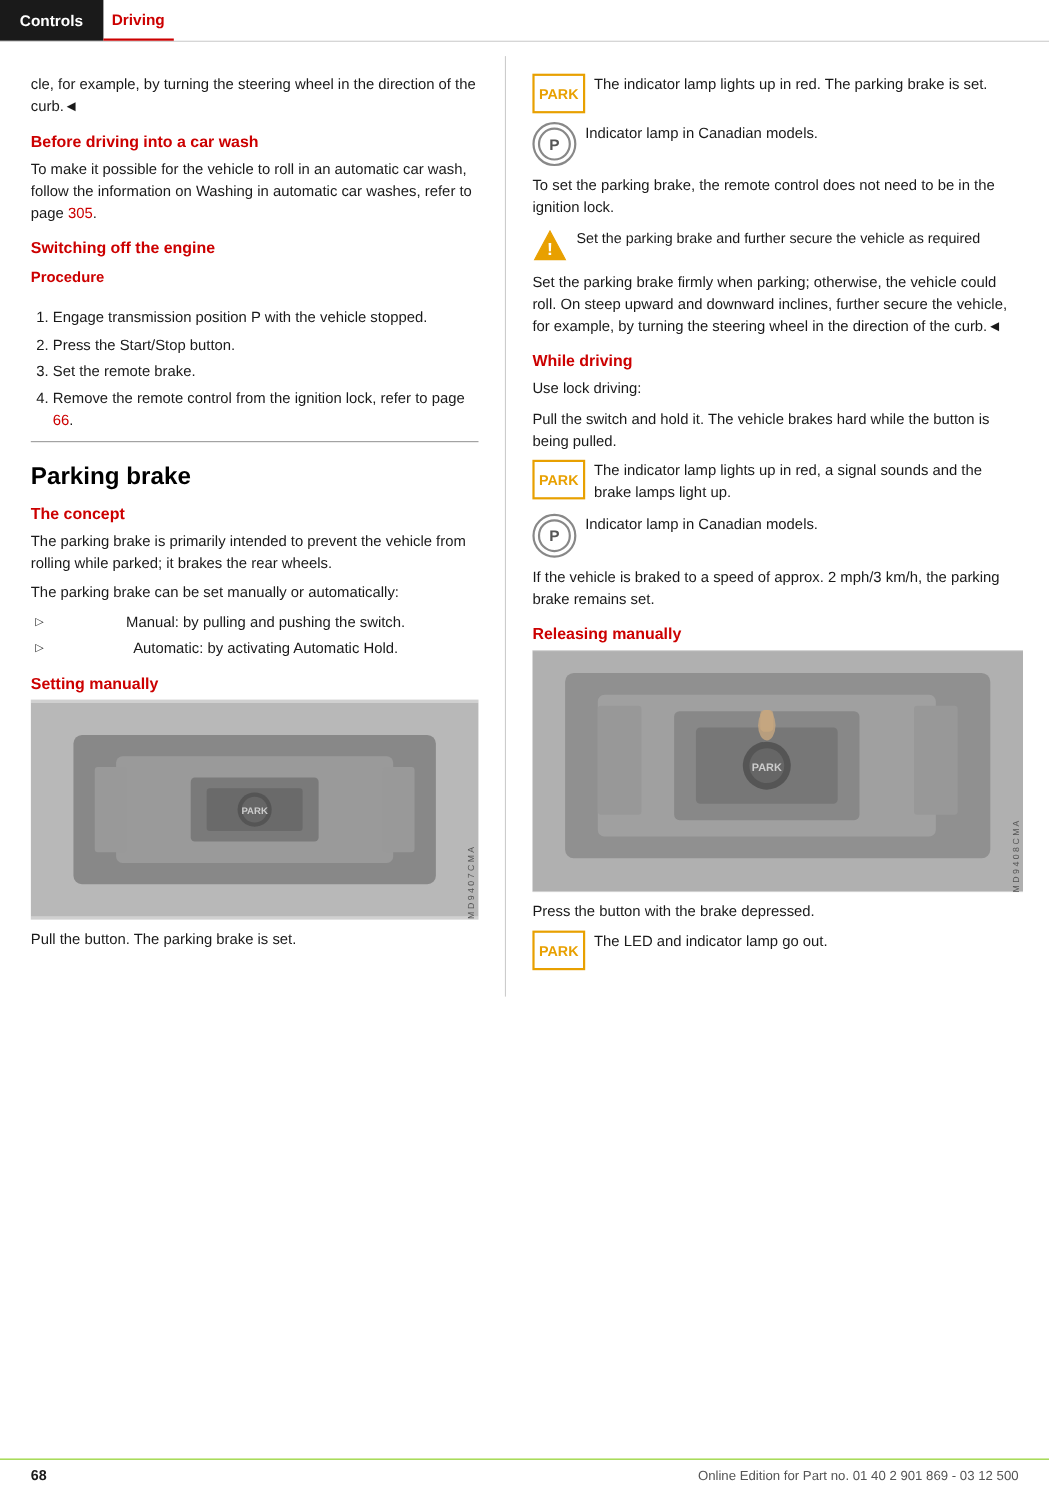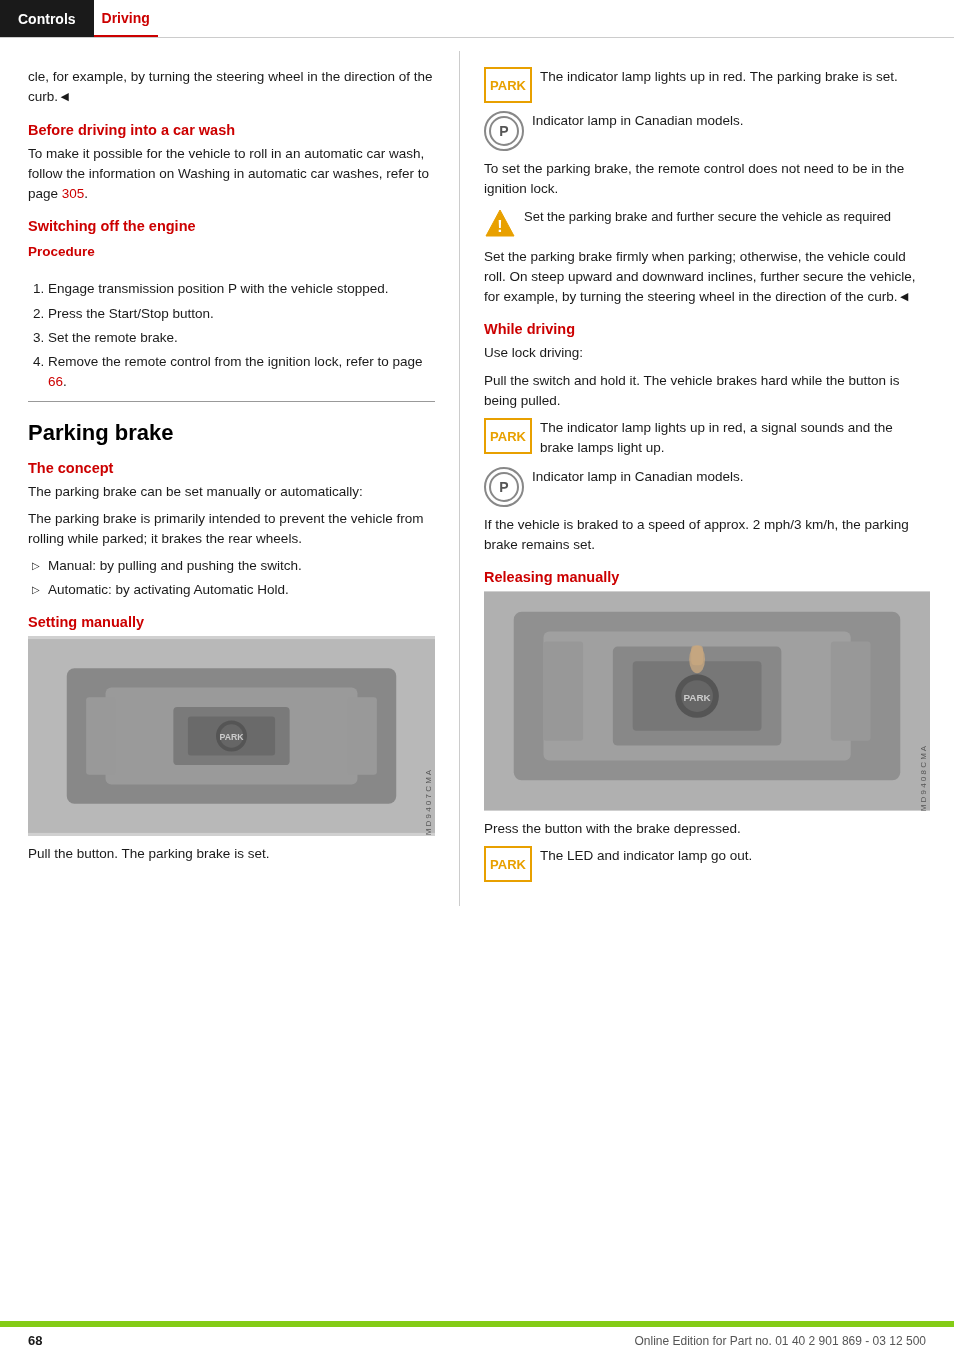--- a/index.html
+++ b/index.html
@@ -93,20 +93,21 @@
     ul.arrow-list {
       list-style: none;
       margin-left: 4px;
       margin-bottom: 8px;
     }
     ul.arrow-list li {
       padding-left: 16px;
       position: relative;
       margin-bottom: 3px;
       line-height: 1.5;
+      text-align: center;
     }
     ul.arrow-list li::before {
       content: '▷';
       position: absolute;
       left: 0;
       font-size: 10px;
       top: 2px;
       color: #1a1a1a;
     }
 
@@ -215,21 +216,21 @@
       width: 100%;
       height: 100%;
     }
 
     
     .footer {
       position: absolute;
       bottom: 0;
       left: 0;
       right: 0;
-      border-top: 6px solid #84cc16;
+      border-top: 1px solid #84cc16;
       padding: 6px 28px;
       display: flex;
       align-items: center;
       justify-content: space-between;
     }
     .footer-page {
       font-weight: bold;
       font-size: 13px;
     }
     .footer-part {
@@ -282,22 +283,22 @@
         <li>
           <span>Remove the remote control from the ignition lock, refer to page </span><a>66</a><span>.</span>
         </li>
       </ol>
 
       <hr class="divider-line">
 
       <div class="section-heading-large">Parking brake</div>
 
       <div class="section-heading">The concept</div>
+      <p>The parking brake is primarily intended to prevent the vehicle from rolling while parked; it brakes the rear wheels.</p>
       <p>The parking brake can be set manually or automatically:</p>
-      <p>The parking brake is primarily intended to prevent the vehicle from rolling while parked; it brakes the rear wheels.</p>
       <ul class="arrow-list">
         <li>Manual: by pulling and pushing the switch.</li>
         <li>Automatic: by activating Automatic Hold.</li>
       </ul>
 
       <div class="section-heading">Setting manually</div>
 
       <div class="img-placeholder">
         
         <svg class="img-svg" viewBox="0 0 420 200" xmlns="http://www.w3.org/2000/svg">

